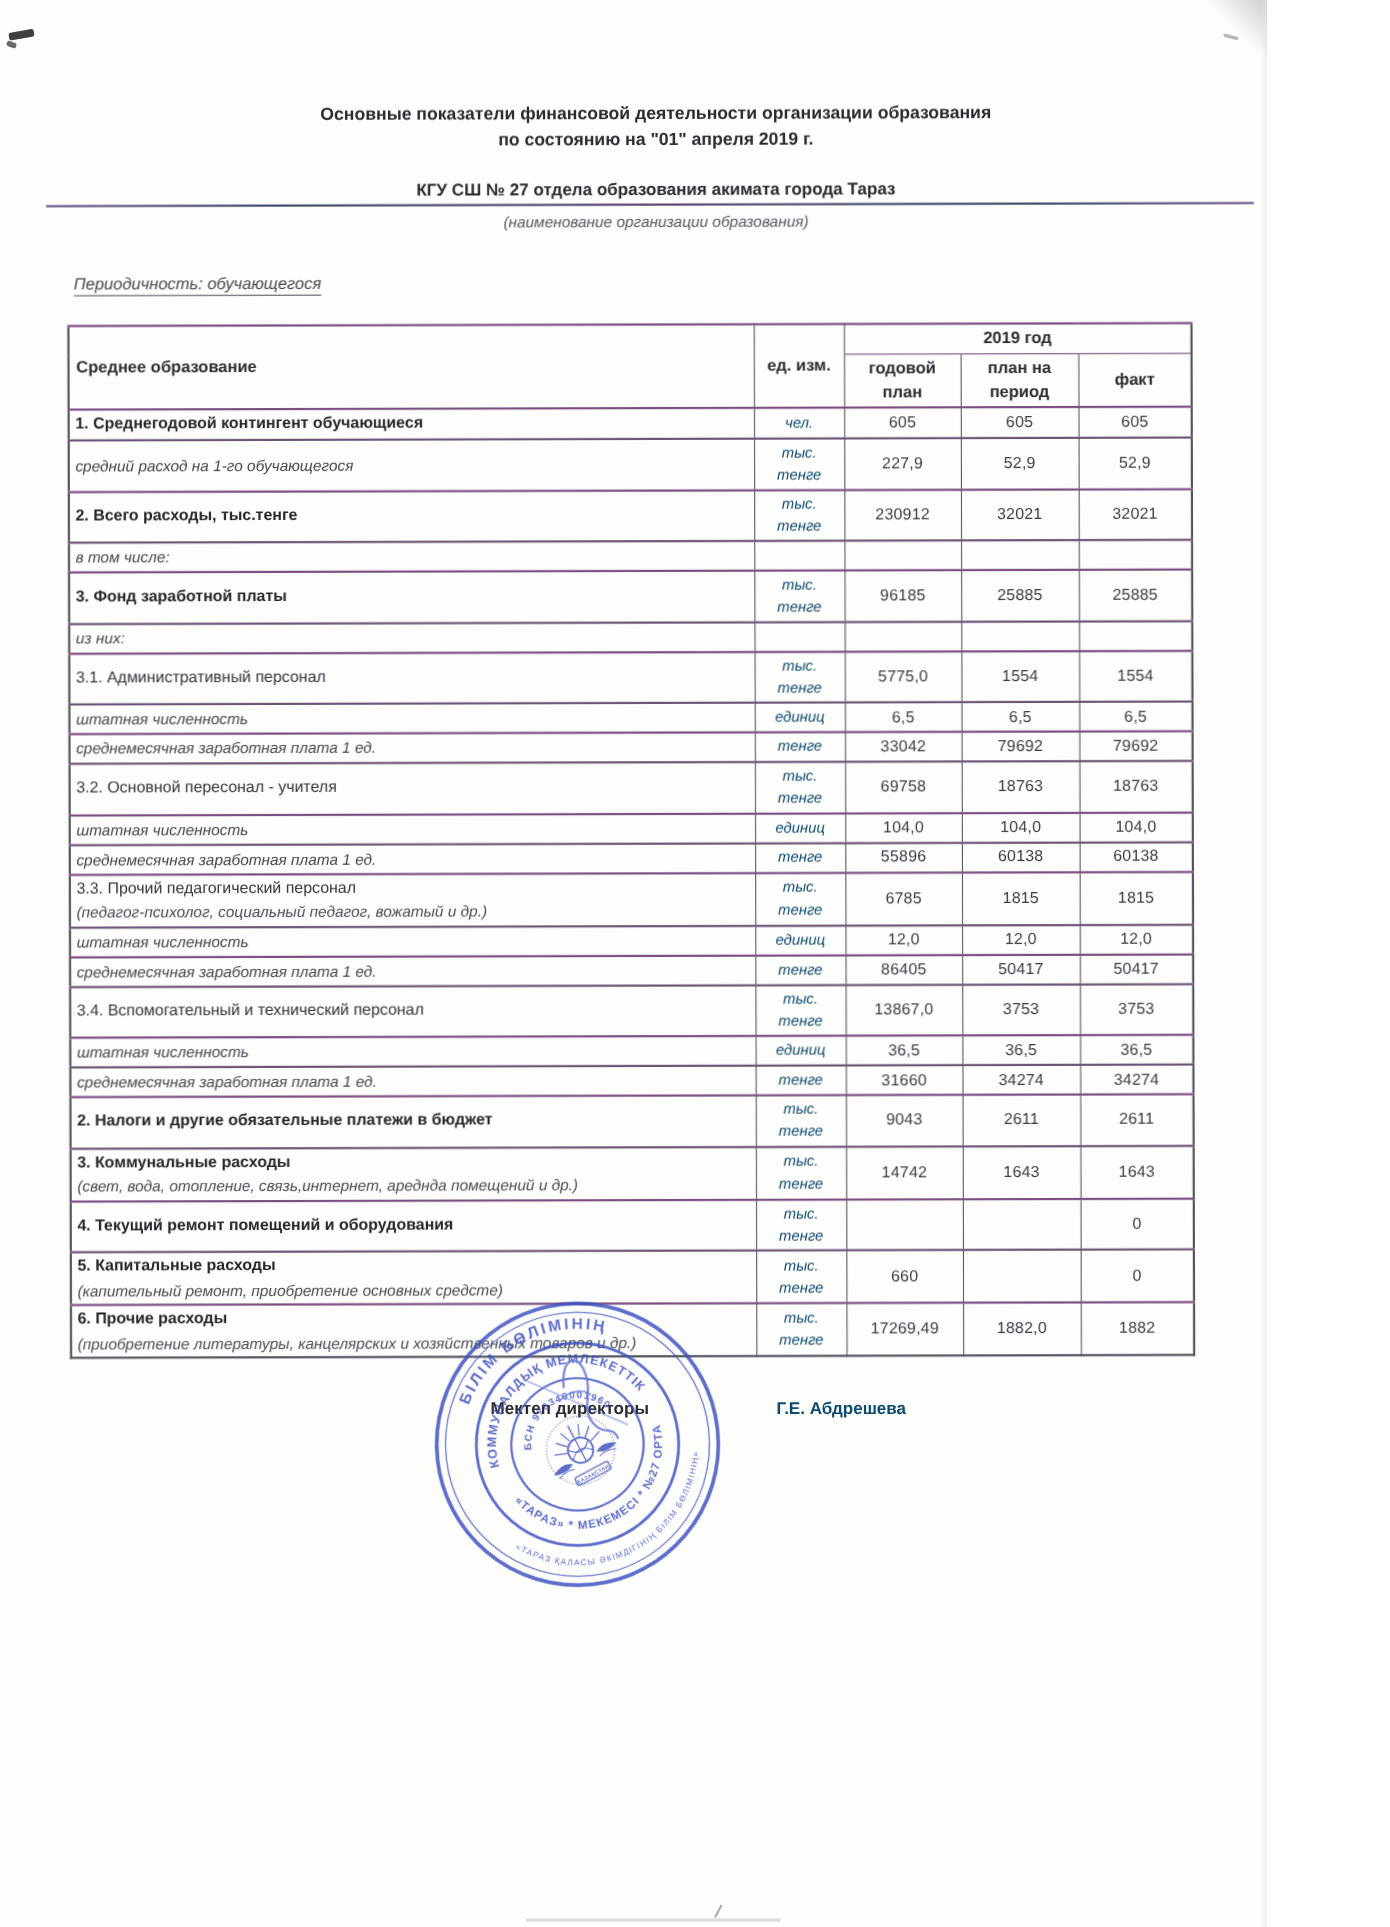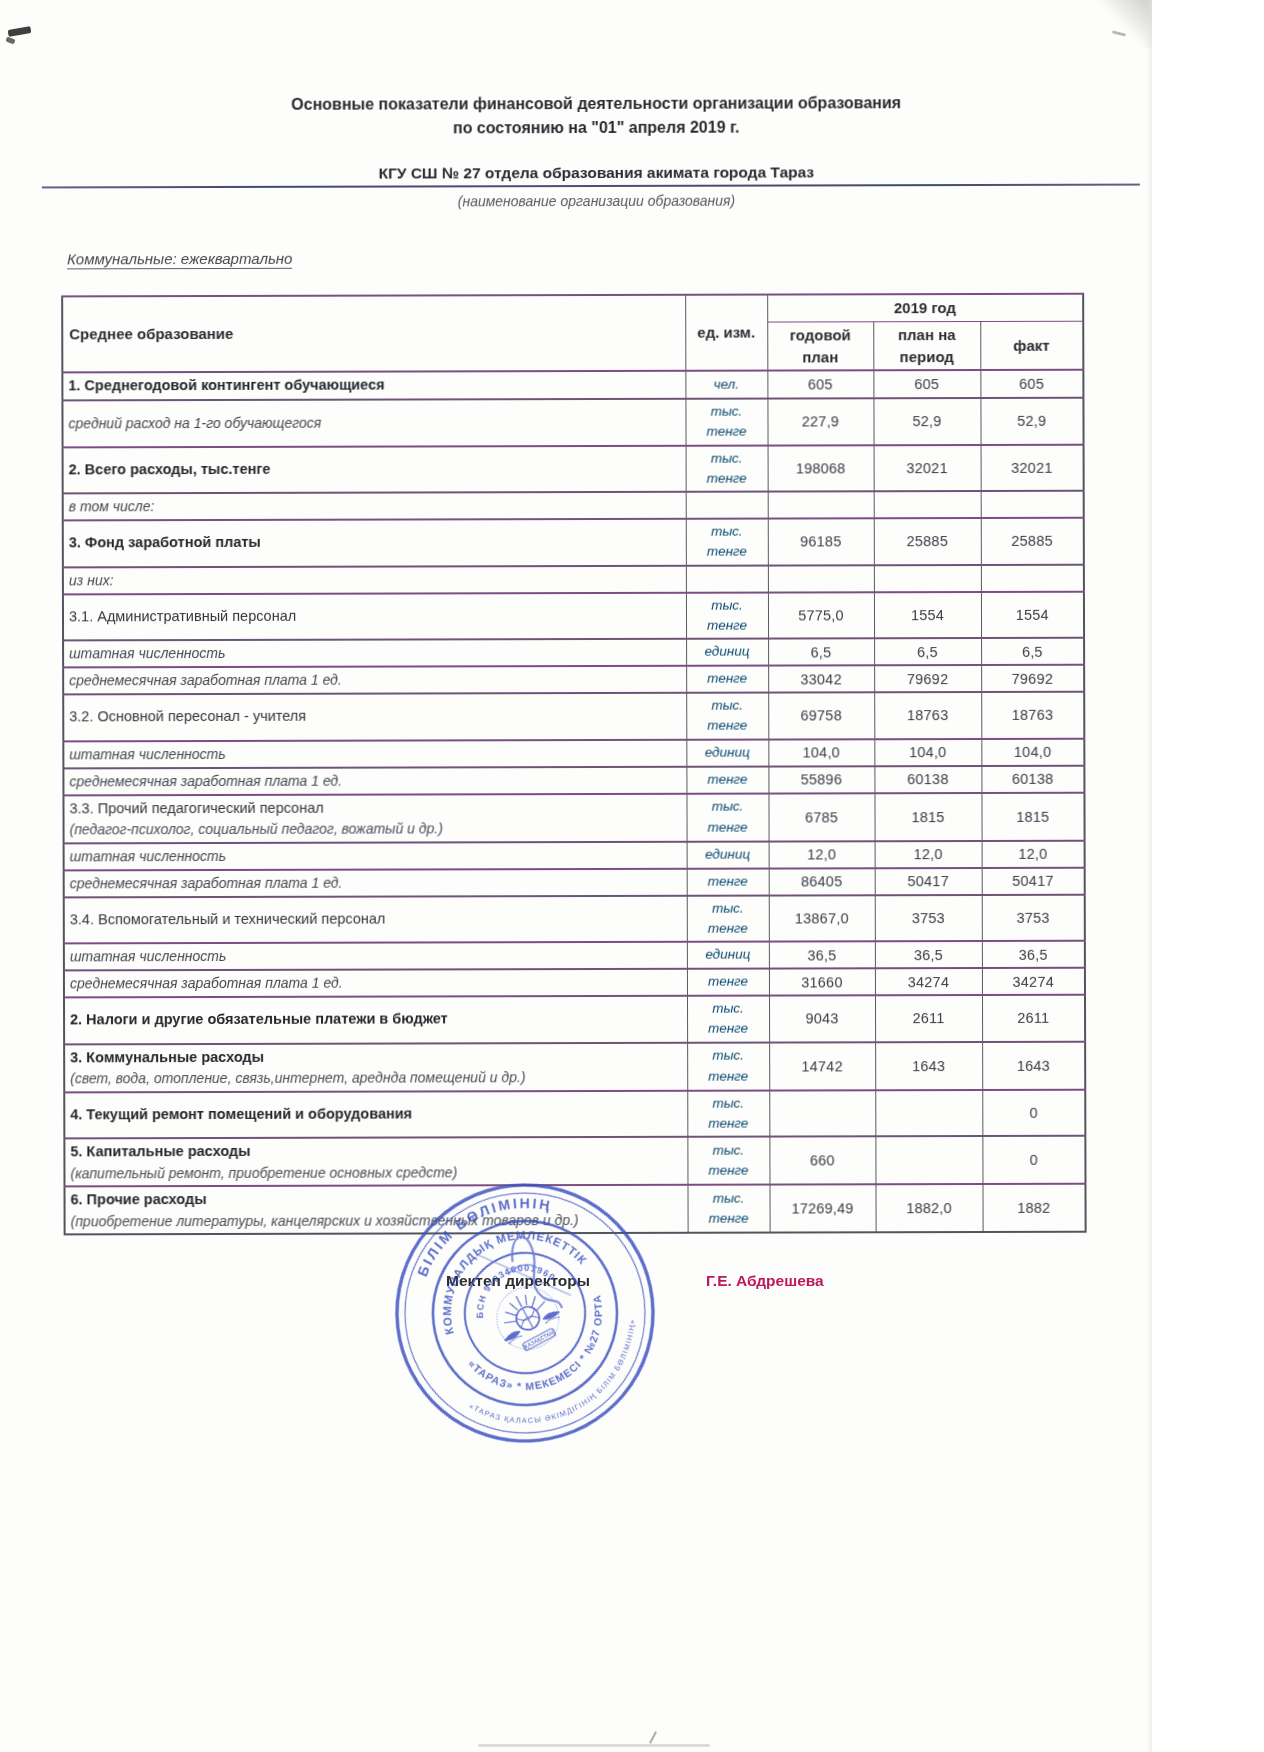--- a/index.html
+++ b/index.html
@@ -44,21 +44,21 @@
   .c-label{text-align:left;}
   .lbl{font-size:14.5px;line-height:1.5;color:#34373c;}
   .sub{font-size:14px;font-style:italic;line-height:1.45;color:#4a4e55;}
   .c-unit{font-size:13.5px;font-style:italic;text-align:center;color:#0c4a6e;white-space:pre-line;line-height:1.5;}
   .c-num{font-size:14.5px;text-align:center;color:#3a3e46;letter-spacing:.2px;}
   tr.style-bold .lbl{font-weight:bold;color:#26282c;}
   tr.style-italic .lbl{font-style:italic;color:#45494f;font-size:14px;}
 
   .footer{position:absolute;left:0;top:1272px;width:1264px;height:30px;margin-left:44px;}
   .sig-label{position:absolute;left:402px;font-weight:bold;font-size:15.5px;color:#2b2d32;}
-  .sig-name{position:absolute;left:662px;font-weight:bold;font-size:15.5px;color:#be185d;}
+  .sig-name{position:absolute;left:662px;font-weight:bold;font-size:15.5px;color:#0c4a6e;}
 
   .stamp-wrap{position:absolute;left:390px;top:1178px;width:270px;height:270px;z-index:5;}
 
   
   .art{position:absolute;}
   .art-tl1{left:8px;top:28px;width:23px;height:7px;background:#1d1d1d;border-radius:2px;transform:rotate(-10deg);opacity:.85;}
   .art-tl2{left:6px;top:38px;width:9px;height:5px;background:#2a2a2a;border-radius:2px;transform:rotate(20deg);opacity:.7;}
   .art-tr-shade{right:0;top:0;width:58px;height:48px;background:linear-gradient(225deg,#b9b9b6 0%,rgba(255,255,255,0) 55%);opacity:.7;}
   .art-tr-dash{left:1112px;top:32px;width:14px;height:3px;background:#8a8a88;transform:rotate(14deg);opacity:.6;border-radius:2px;}
   .art-b-smudge{left:478px;top:1744px;width:232px;height:3px;background:#d8d8d5;border-radius:2px;opacity:.9;}
@@ -77,21 +77,21 @@
   <div class="art art-b-smudge"></div>
   <div class="art art-b-tick"></div>
   <div class="art art-right-edge"></div>
 
   <div class="content">
     <div class="title">Основные показатели финансовой деятельности организации образования</div>
     <div class="title2">по состоянию на "01" апреля   2019 г.</div>
     <div class="org-name">КГУ СШ № 27 отдела образования акимата города Тараз</div>
     <div class="org-rule"></div>
     <div class="org-caption">(наименование организации образования)</div>
-    <div class="periodicity"><span>Коммунальные: ежеквартально</span></div>
+    <div class="periodicity"><span>Периодичность: обучающегося</span></div>
 
     <table class="main">
       <colgroup>
           <col class="c1">
           <col class="c2">
           <col class="c3">
           <col class="c4">
           <col class="c5">
         </colgroup>
       <thead>
@@ -130,21 +130,21 @@
         <td class="c-num">52,9</td>
       </tr>
 
       <tr class="style-bold">
         <td class="c-label">
           <div class="lbl">2. Всего расходы, тыс.тенге</div>
 
         </td>
         <td class="c-unit">тыс.
 тенге</td>
-        <td class="c-num">198068</td>
+        <td class="c-num">230912</td>
         <td class="c-num">32021</td>
         <td class="c-num">32021</td>
       </tr>
 
       <tr class="style-italic">
         <td class="c-label">
           <div class="lbl">в том числе:</div>
 
         </td>
         <td class="c-unit"></td>

